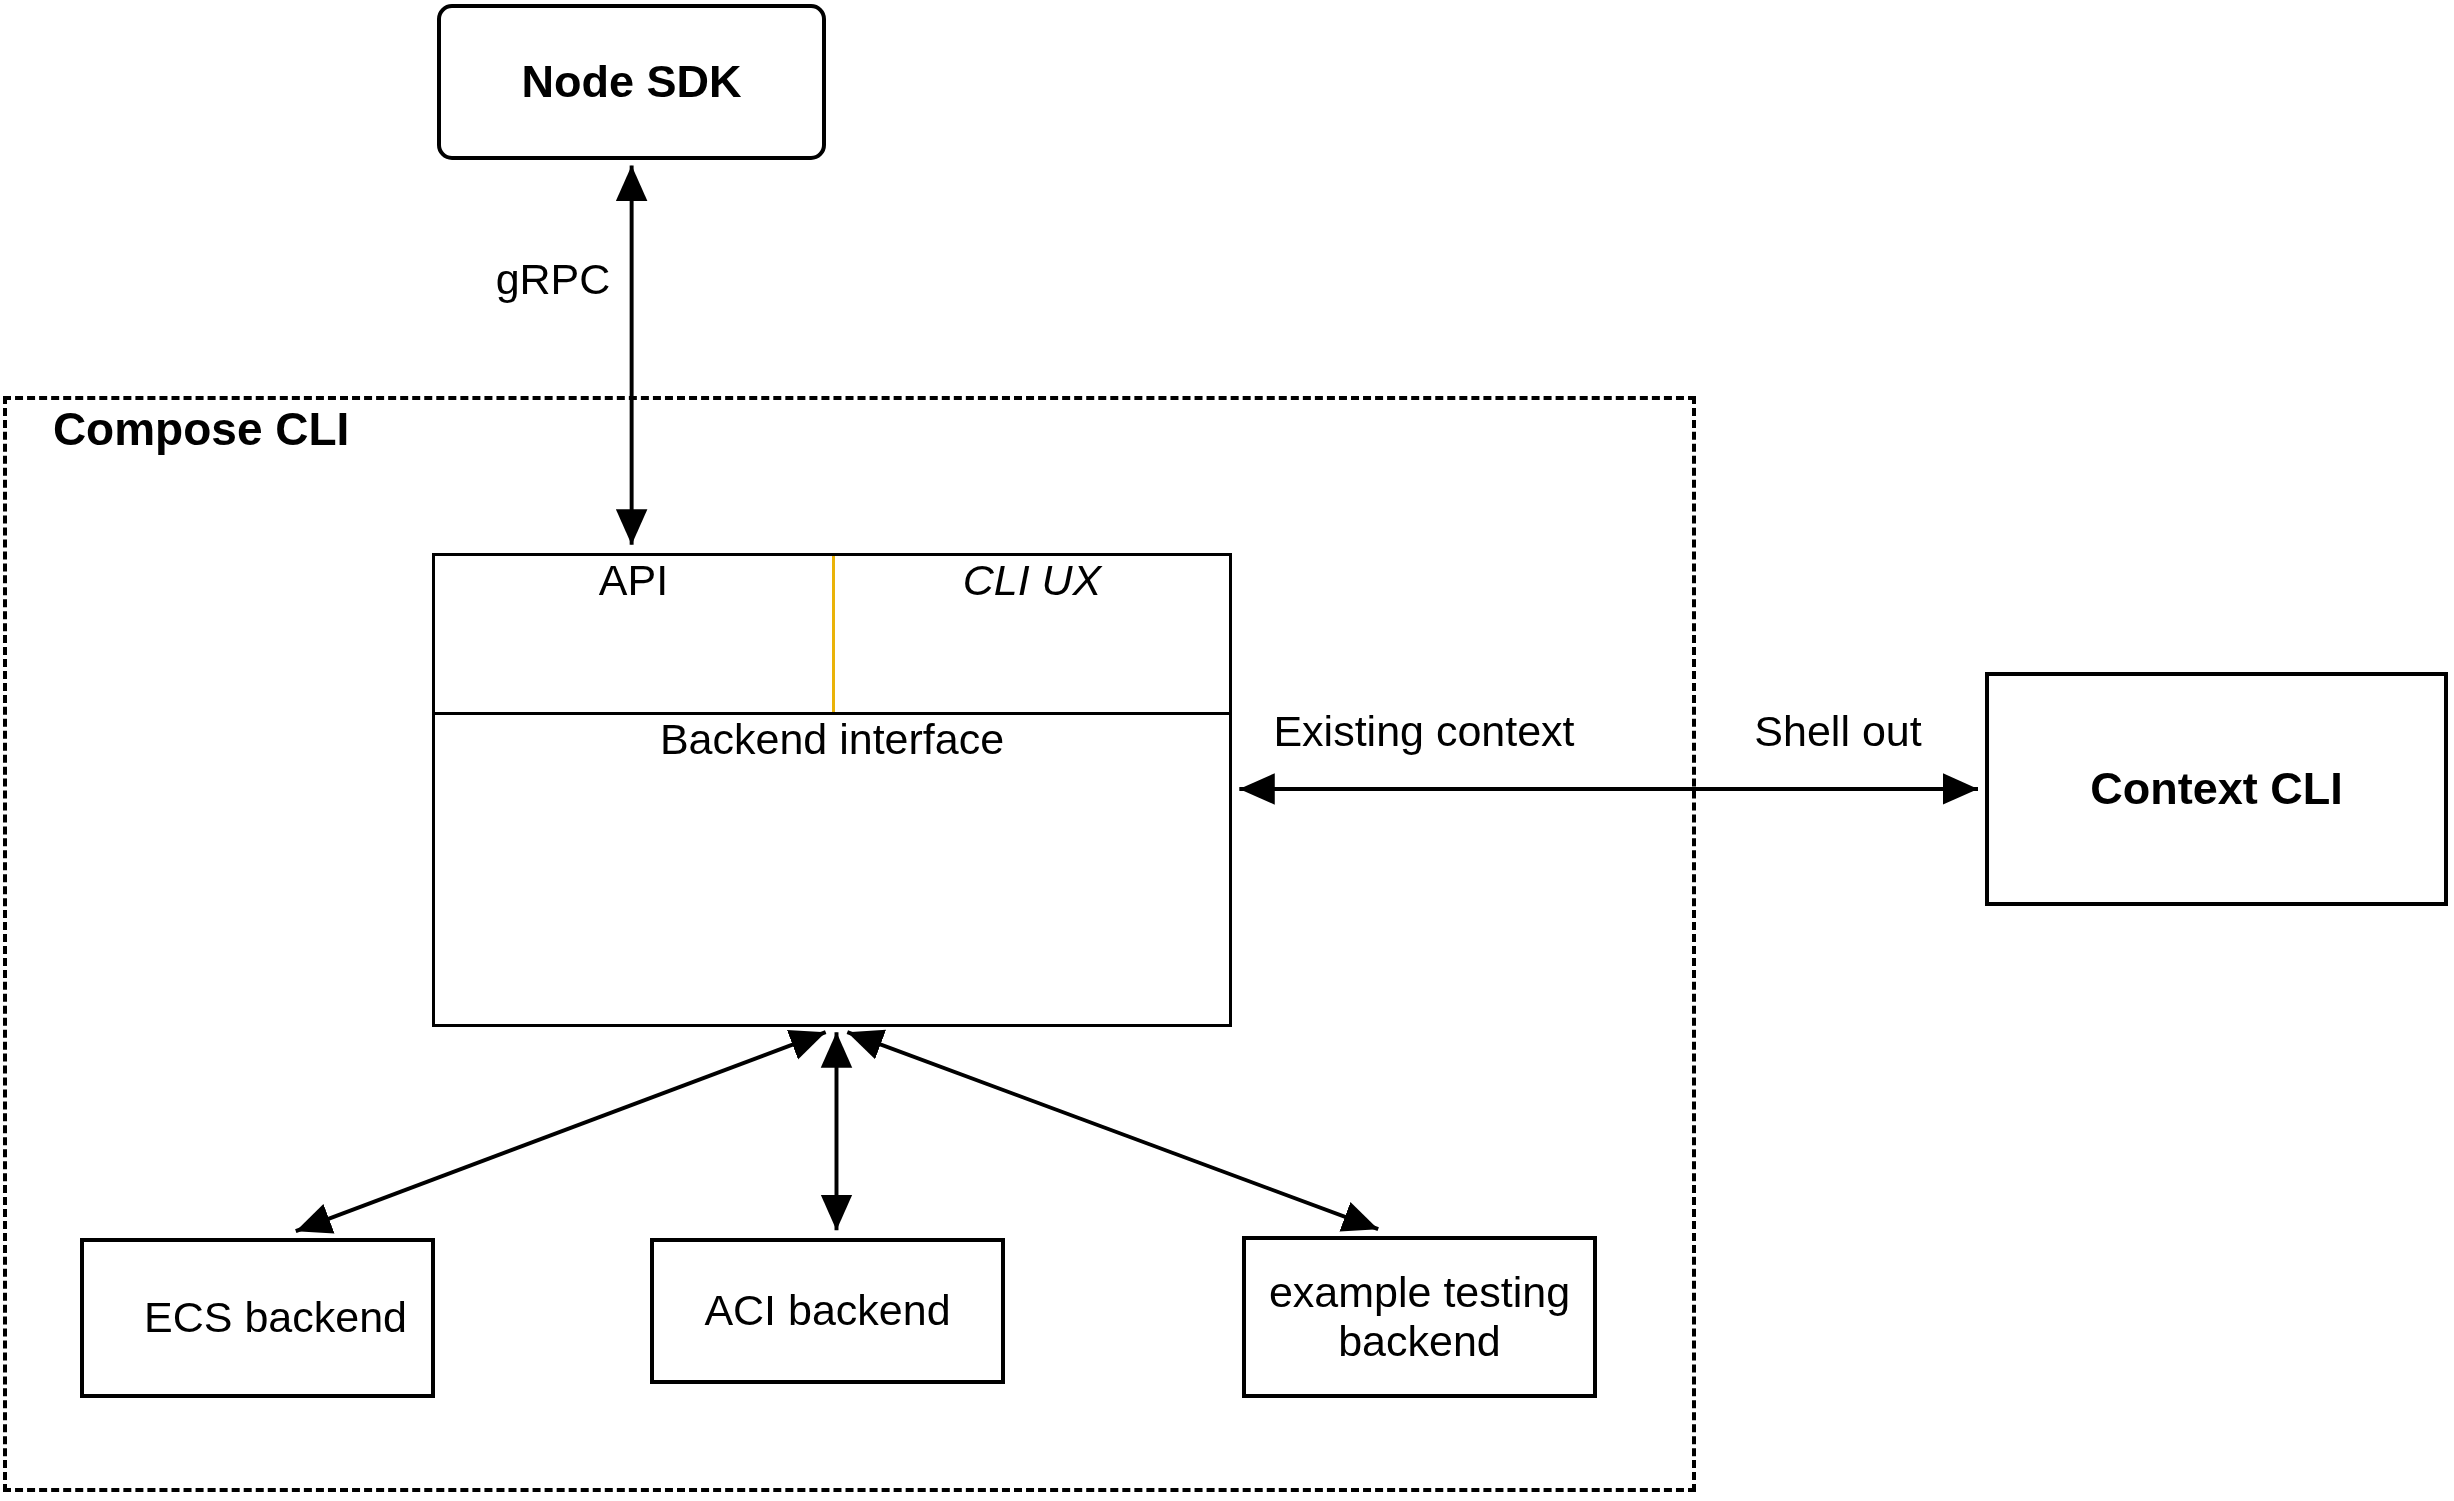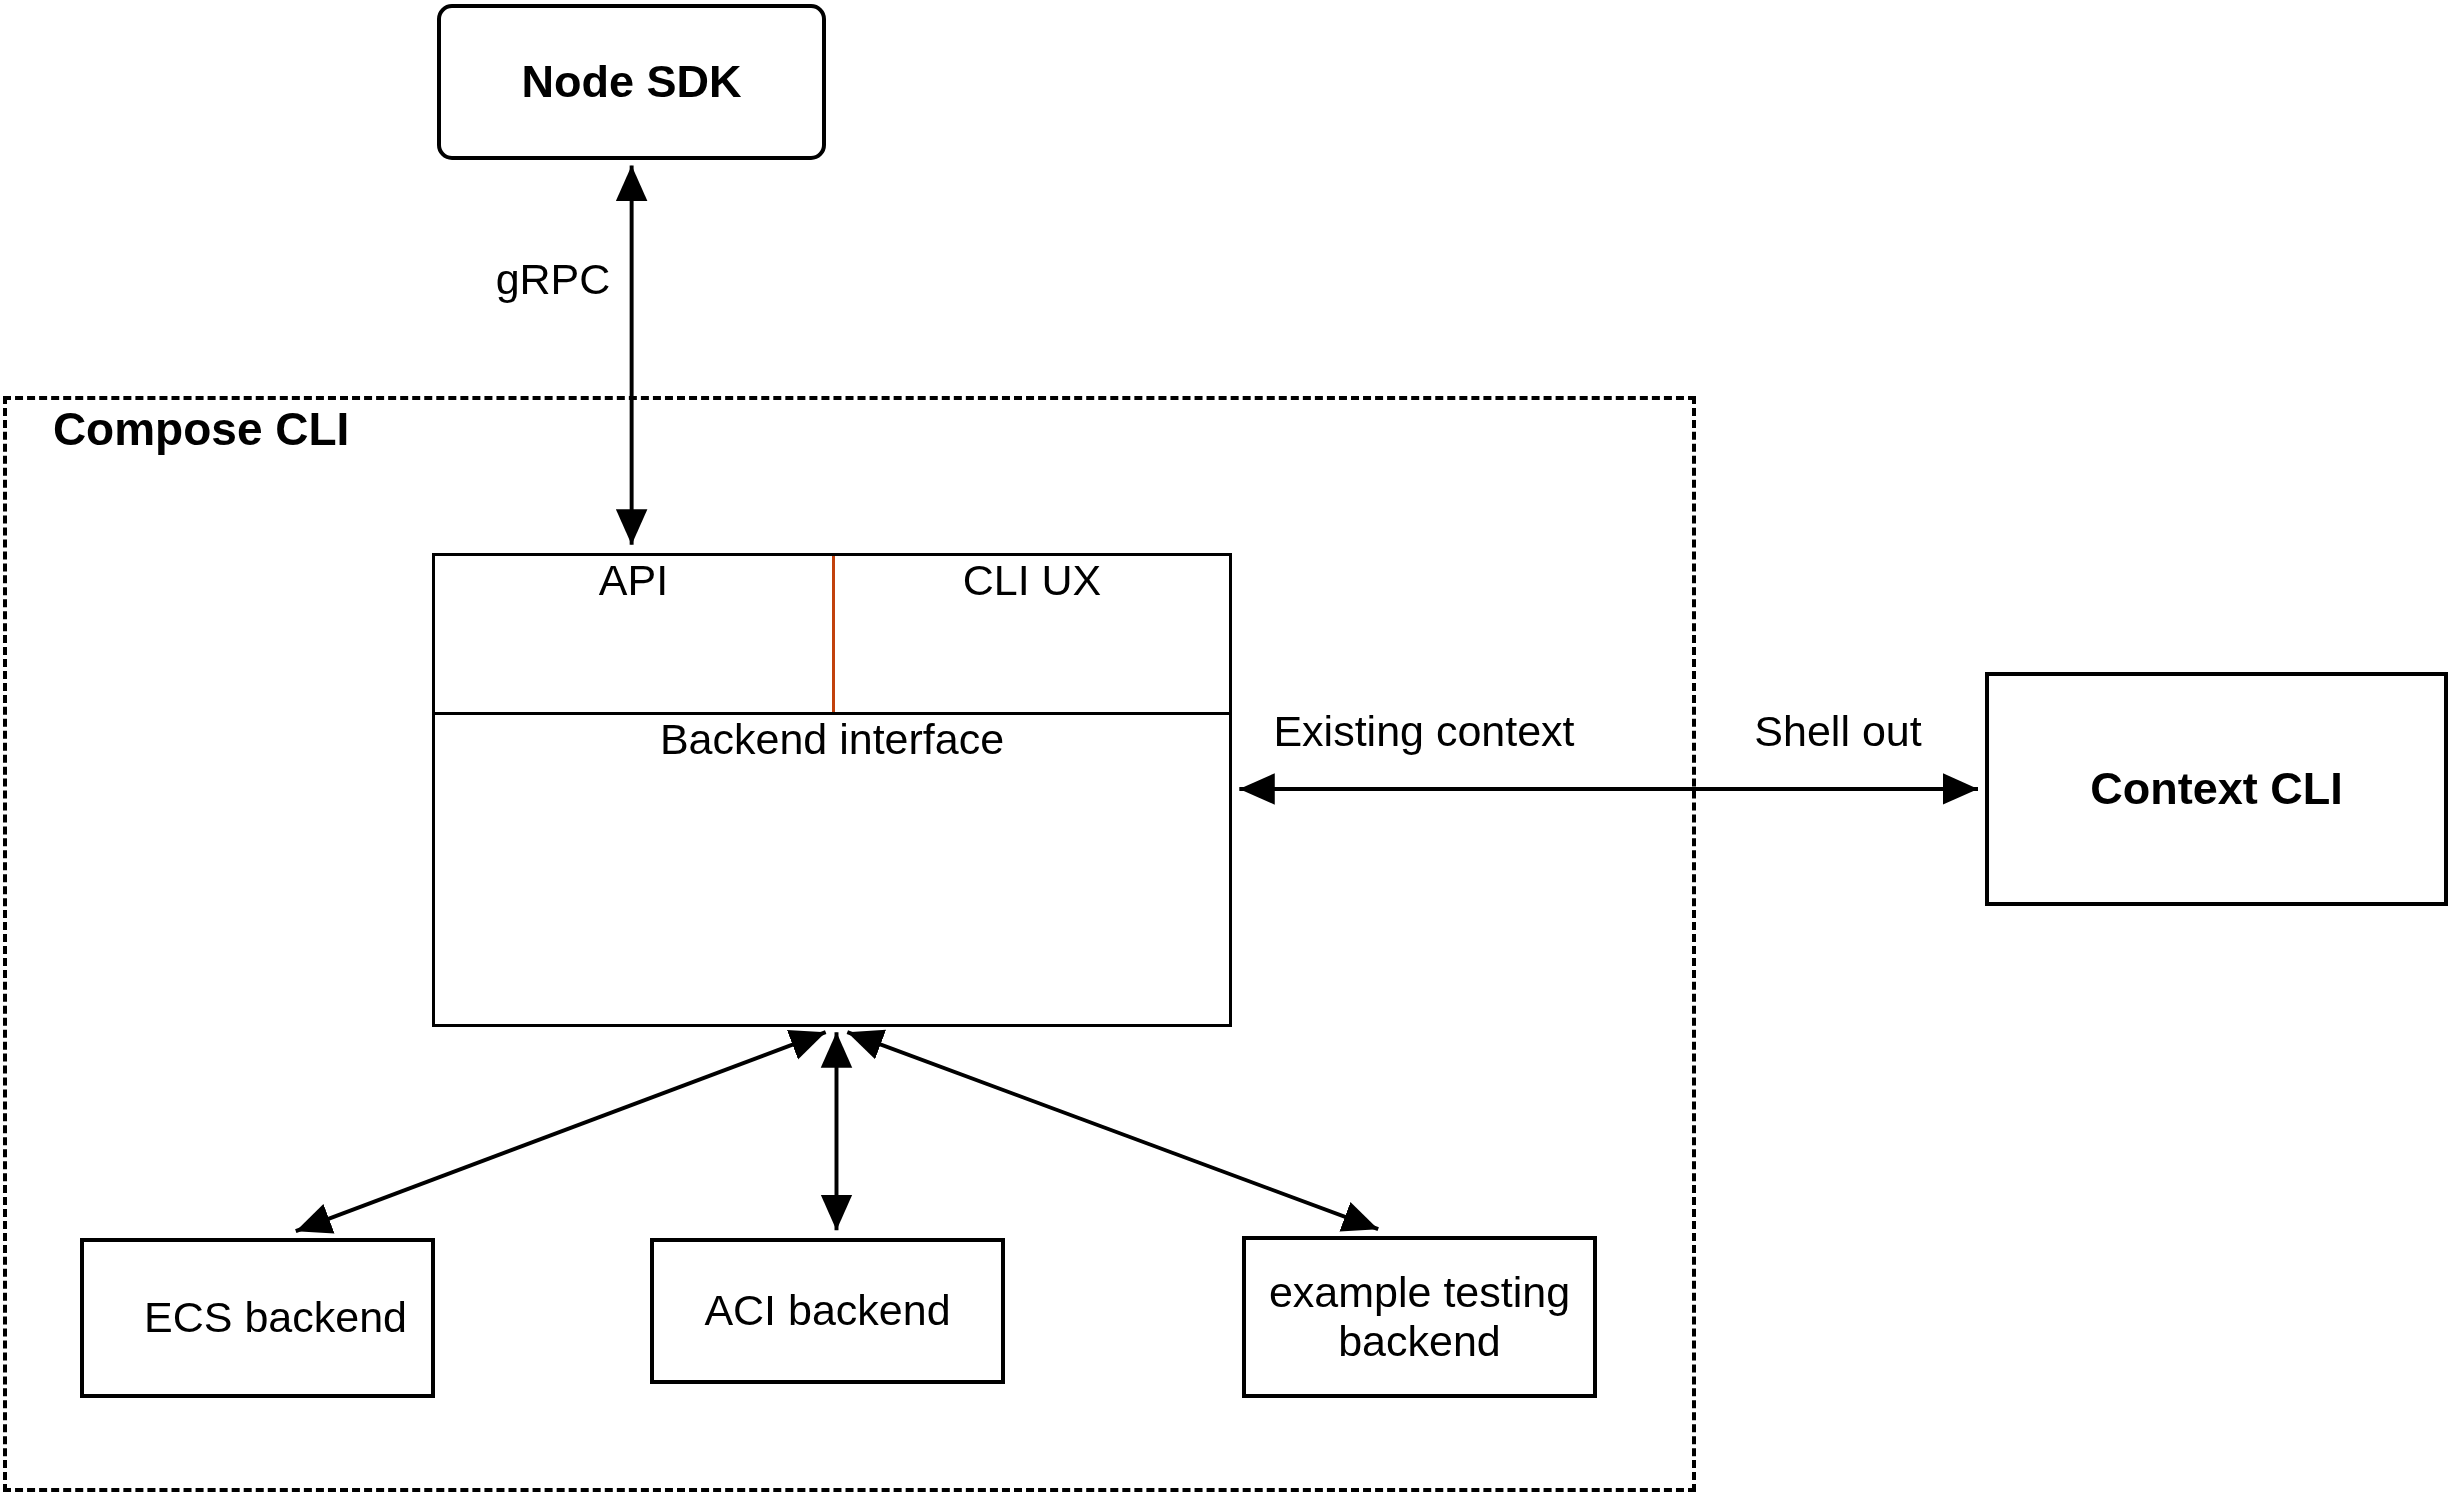--- a/index.html
+++ b/index.html
@@ -70,21 +70,21 @@
     display: grid;
     grid-template-columns: 1fr 1fr;
   }
   .cell {
     display: flex;
     align-items: flex-start;
     justify-content: center;
     font-size: 43px;
     box-sizing: border-box;
   }
-  .cell.right-cell { border-left: 3px solid #c2410c; }
+  .cell.right-cell { border-left: 3px solid #eab308; font-style: italic; }
   .row-line { border-top: 3px solid #000000; }
 
   
   #node-sdk   { left: 437px;  top: 3.9px;    width: 389px; height: 156px; border-radius: 15px; }
   #existing-cli { left: 1985px; top: 672px; width: 463px; height: 234px; }
   #ecs-backend { left: 80px;   top: 1238px; width: 355px; height: 160px; padding-left: 36px; }
   #aci-backend { left: 650px;  top: 1238px; width: 355px; height: 146px; }
   #example-backend { left: 1222px; top: 1236px; width: 355px; height: 162px; padding: 0 13.8px; margin-left: 20px; }
 
   #compose-cli-container { left: 3px; top: 396px; width: 1693px; height: 1096px; }

